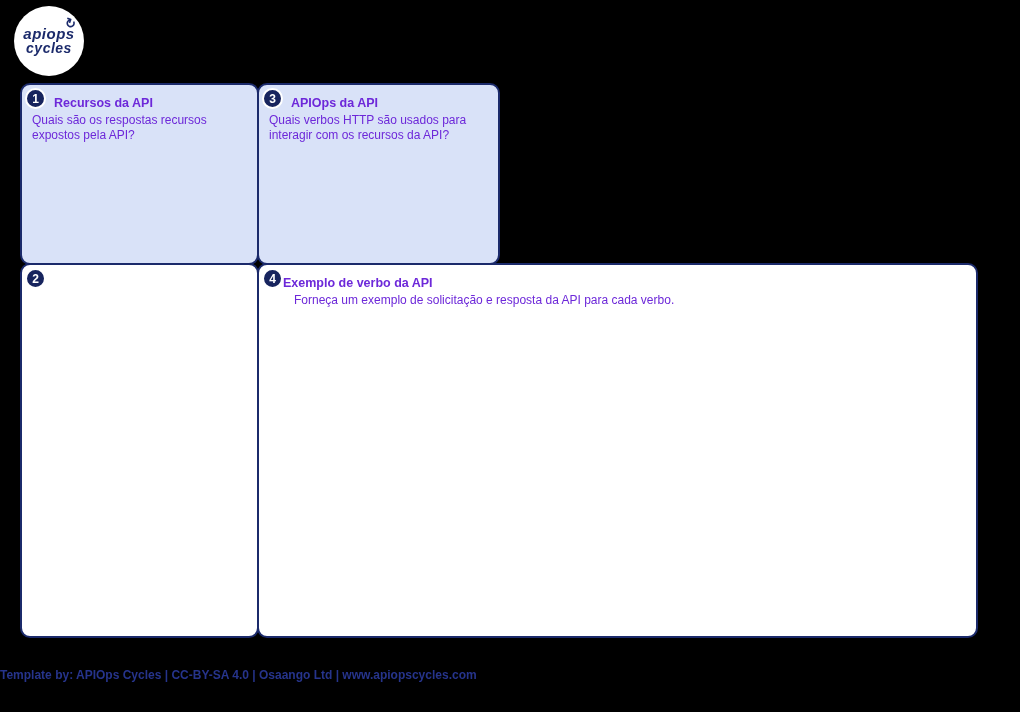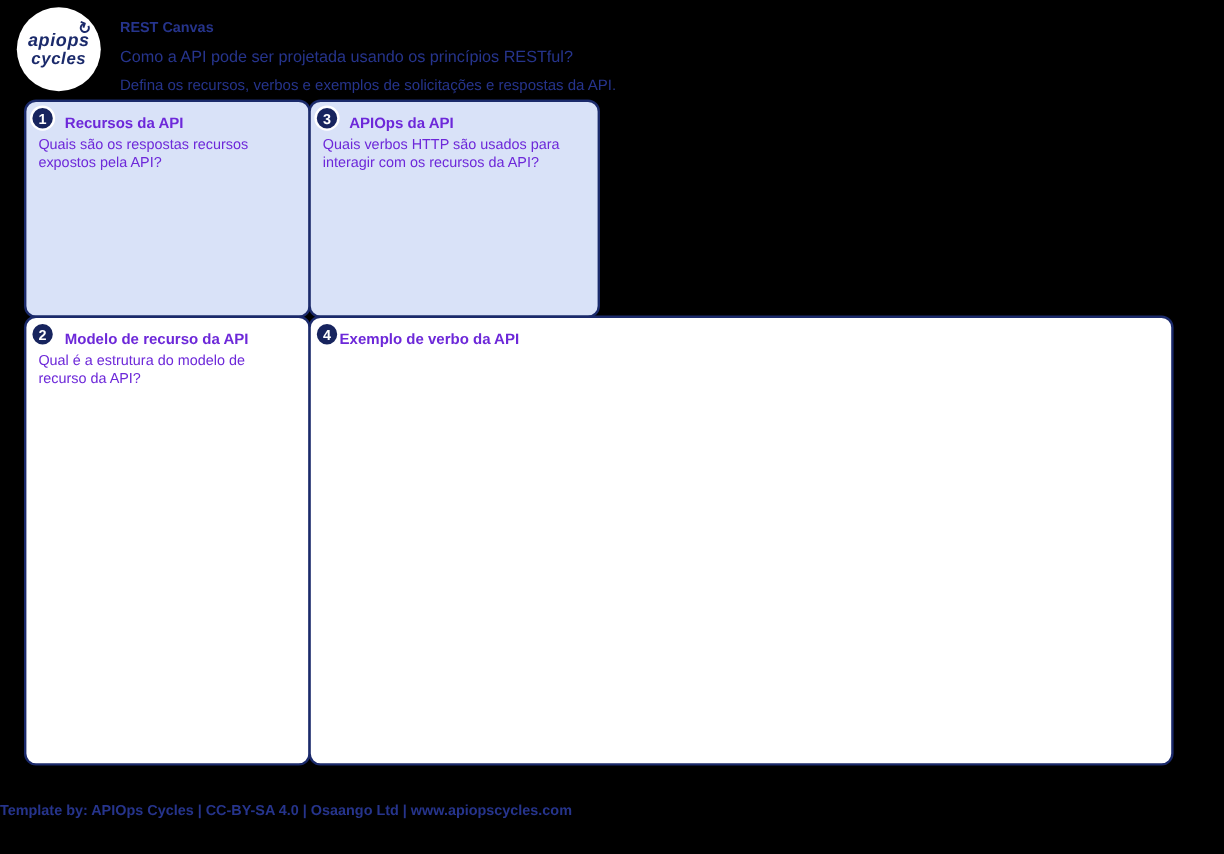--- a/index.html
+++ b/index.html
@@ -91,52 +91,44 @@
 <body>
 
 <div class="canvas">
 
   <div class="logo">
     <span class="swirl">↻</span>
     <span class="l1">apiops</span>
     <span class="l2">cycles</span>
   </div>
 
-  <div class="header">
-    <div class="title">REST Canvas</div>
-    <div class="question">Como a API pode ser projetada usando os princípios RESTful?</div>
-    <div class="subtitle">Defina os recursos, verbos e exemplos de solicitações e respostas da API.</div>
-  </div>
 
   <div class="box light" id="box1">
     <div class="badge">1</div>
     <div class="box-content">
       <div class="box-title">Recursos da API</div>
       <div class="box-desc">Quais são os respostas recursos expostos pela API?</div>
     </div>
   </div>
 
   <div class="box light" id="box3">
     <div class="badge">3</div>
     <div class="box-content">
       <div class="box-title">APIOps da API</div>
       <div class="box-desc">Quais verbos HTTP são usados para interagir com os recursos da API?</div>
     </div>
   </div>
 
   <div class="box white" id="box2">
     <div class="badge">2</div>
-    <div class="box-content">
-      <div class="box-title">Modelo de recurso da API</div>
-      <div class="box-desc">Qual é a estrutura do modelo de recurso da API?</div>
-    </div>
   </div>
 
   <div class="box white" id="box4">
     <div class="badge">4</div>
     <div class="box-content">
       <div class="box-title">Exemplo de verbo da API</div>
+      <div class="box-desc">Forneça um exemplo de solicitação e resposta da API para cada verbo.</div>
     </div>
   </div>
 
   <div class="footer">Template by: APIOps Cycles | CC-BY-SA 4.0 | Osaango Ltd | www.apiopscycles.com</div>
 
 </div>
 
 </body></html>

